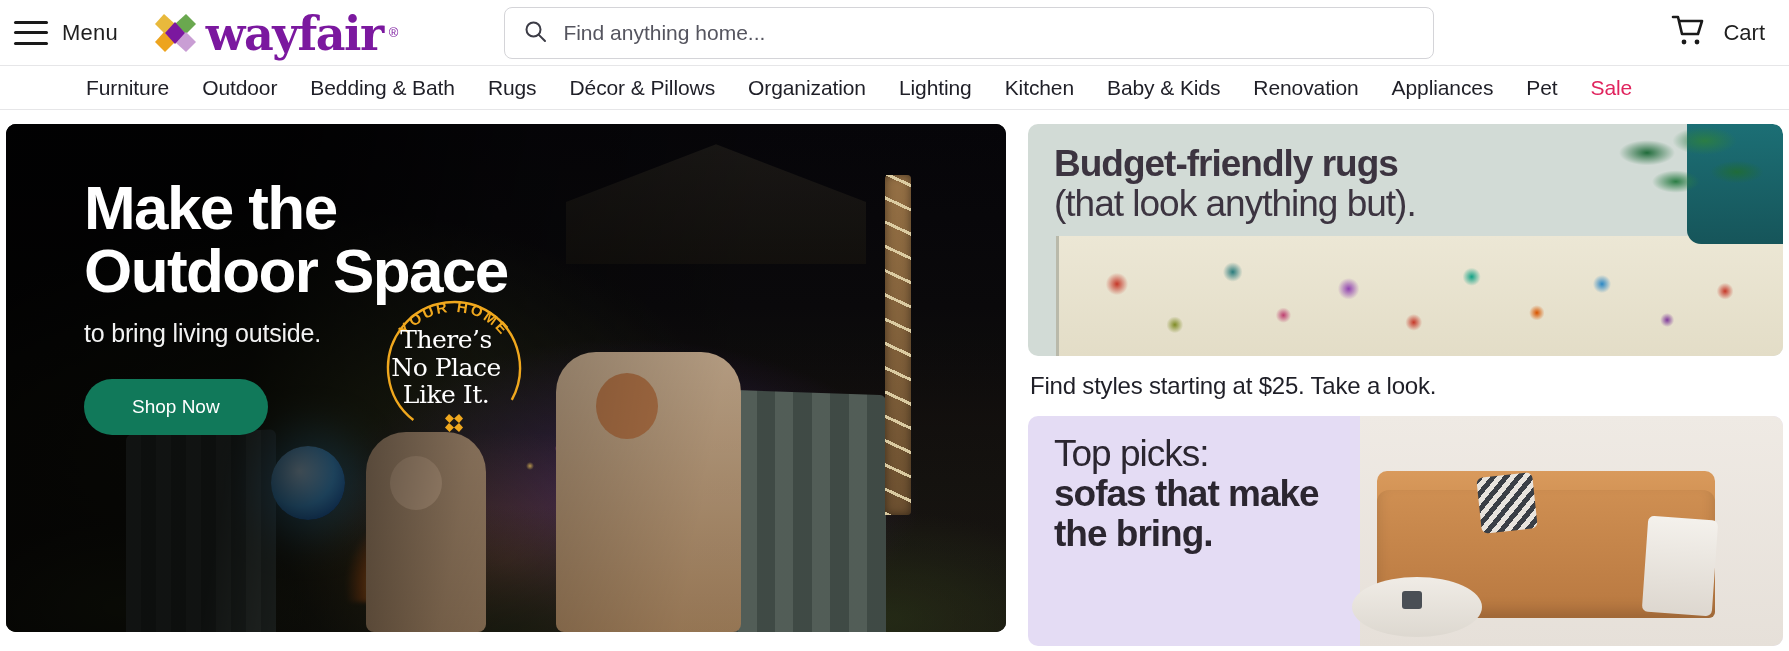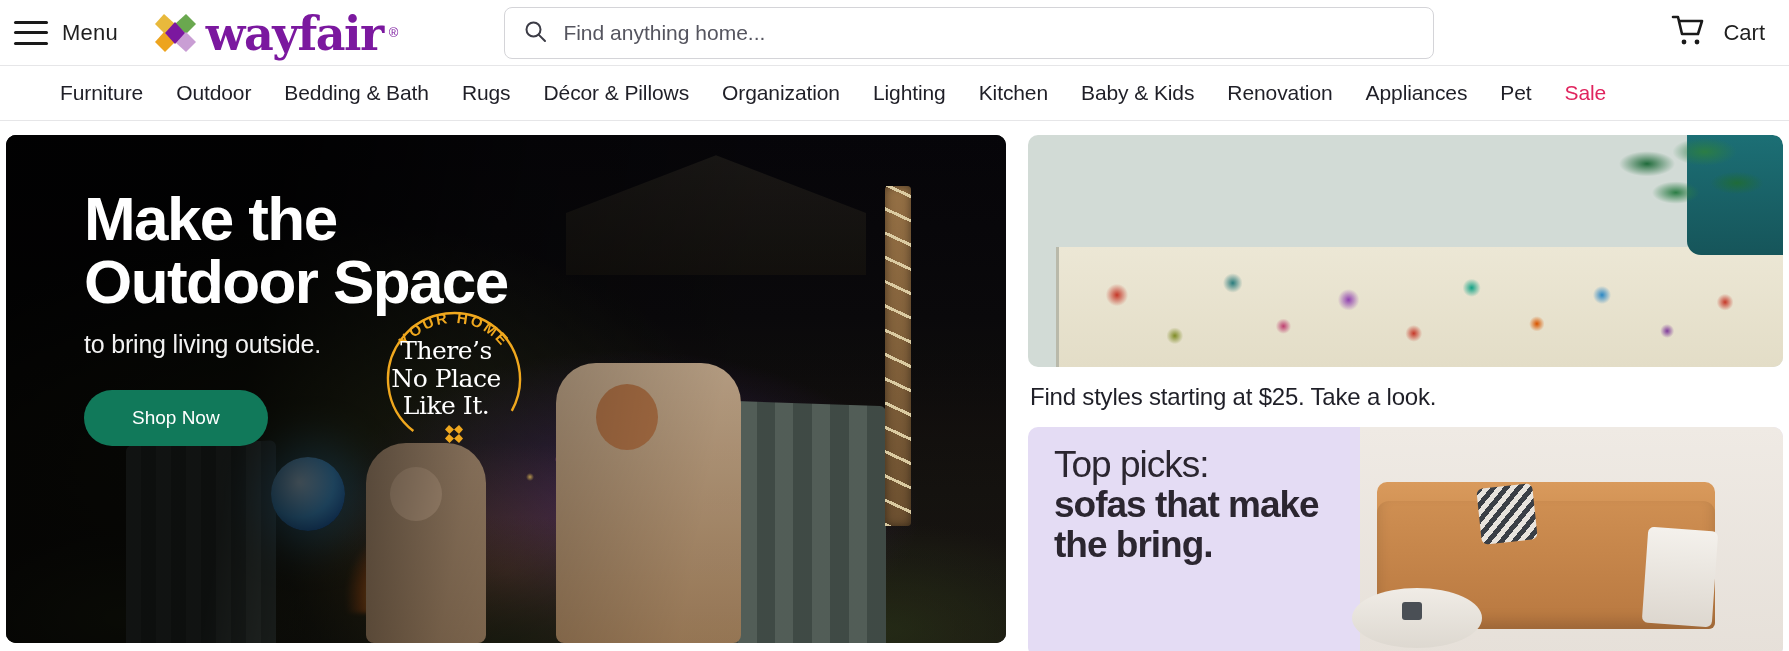--- a/index.html
+++ b/index.html
@@ -67,26 +67,26 @@
 
   .cart-group {
     margin-left: auto;
     display: flex; align-items: center; gap: 14px;
     cursor: pointer; padding: 4px 6px;
   }
   .cart-label { font-size: 22px; color: #1f1f1f; }
 
   
   .nav {
-    height: 56px;
+    height: 45px;
     border-top: 1px solid #e6e6e8;
     border-bottom: 1px solid #e6e6e8;
     display: flex;
     align-items: center;
-    padding-left: 60px;
+    padding-left: 86px;
     gap: 33px;
     background: #fff;
   }
   .nav-item {
     font-size: 21px;
     color: #1f1f27;
     cursor: pointer;
     white-space: nowrap;
     letter-spacing: -0.1px;
   }
@@ -445,20 +445,24 @@
       </div>
       <button class="shop-now">Shop Now</button>
     </div>
   </div>
 
   <div class="right-col">
 
     <div class="card card-rugs">
       <div class="teal-chair"></div>
       <div class="plant"></div>
+      <div class="card-title">
+        <div class="t1">Budget-friendly rugs</div>
+        <div class="t2">(that look anything but).</div>
+      </div>
       <div class="rug-img"></div>
     </div>
 
     <div class="caption">Find styles starting at $25. Take a look.</div>
 
     <div class="card card-sofas">
       <div class="sofa-img">
         <div class="sofa-wall"></div>
         <div class="sofa-back"></div>
         <div class="sofa-body"></div>

